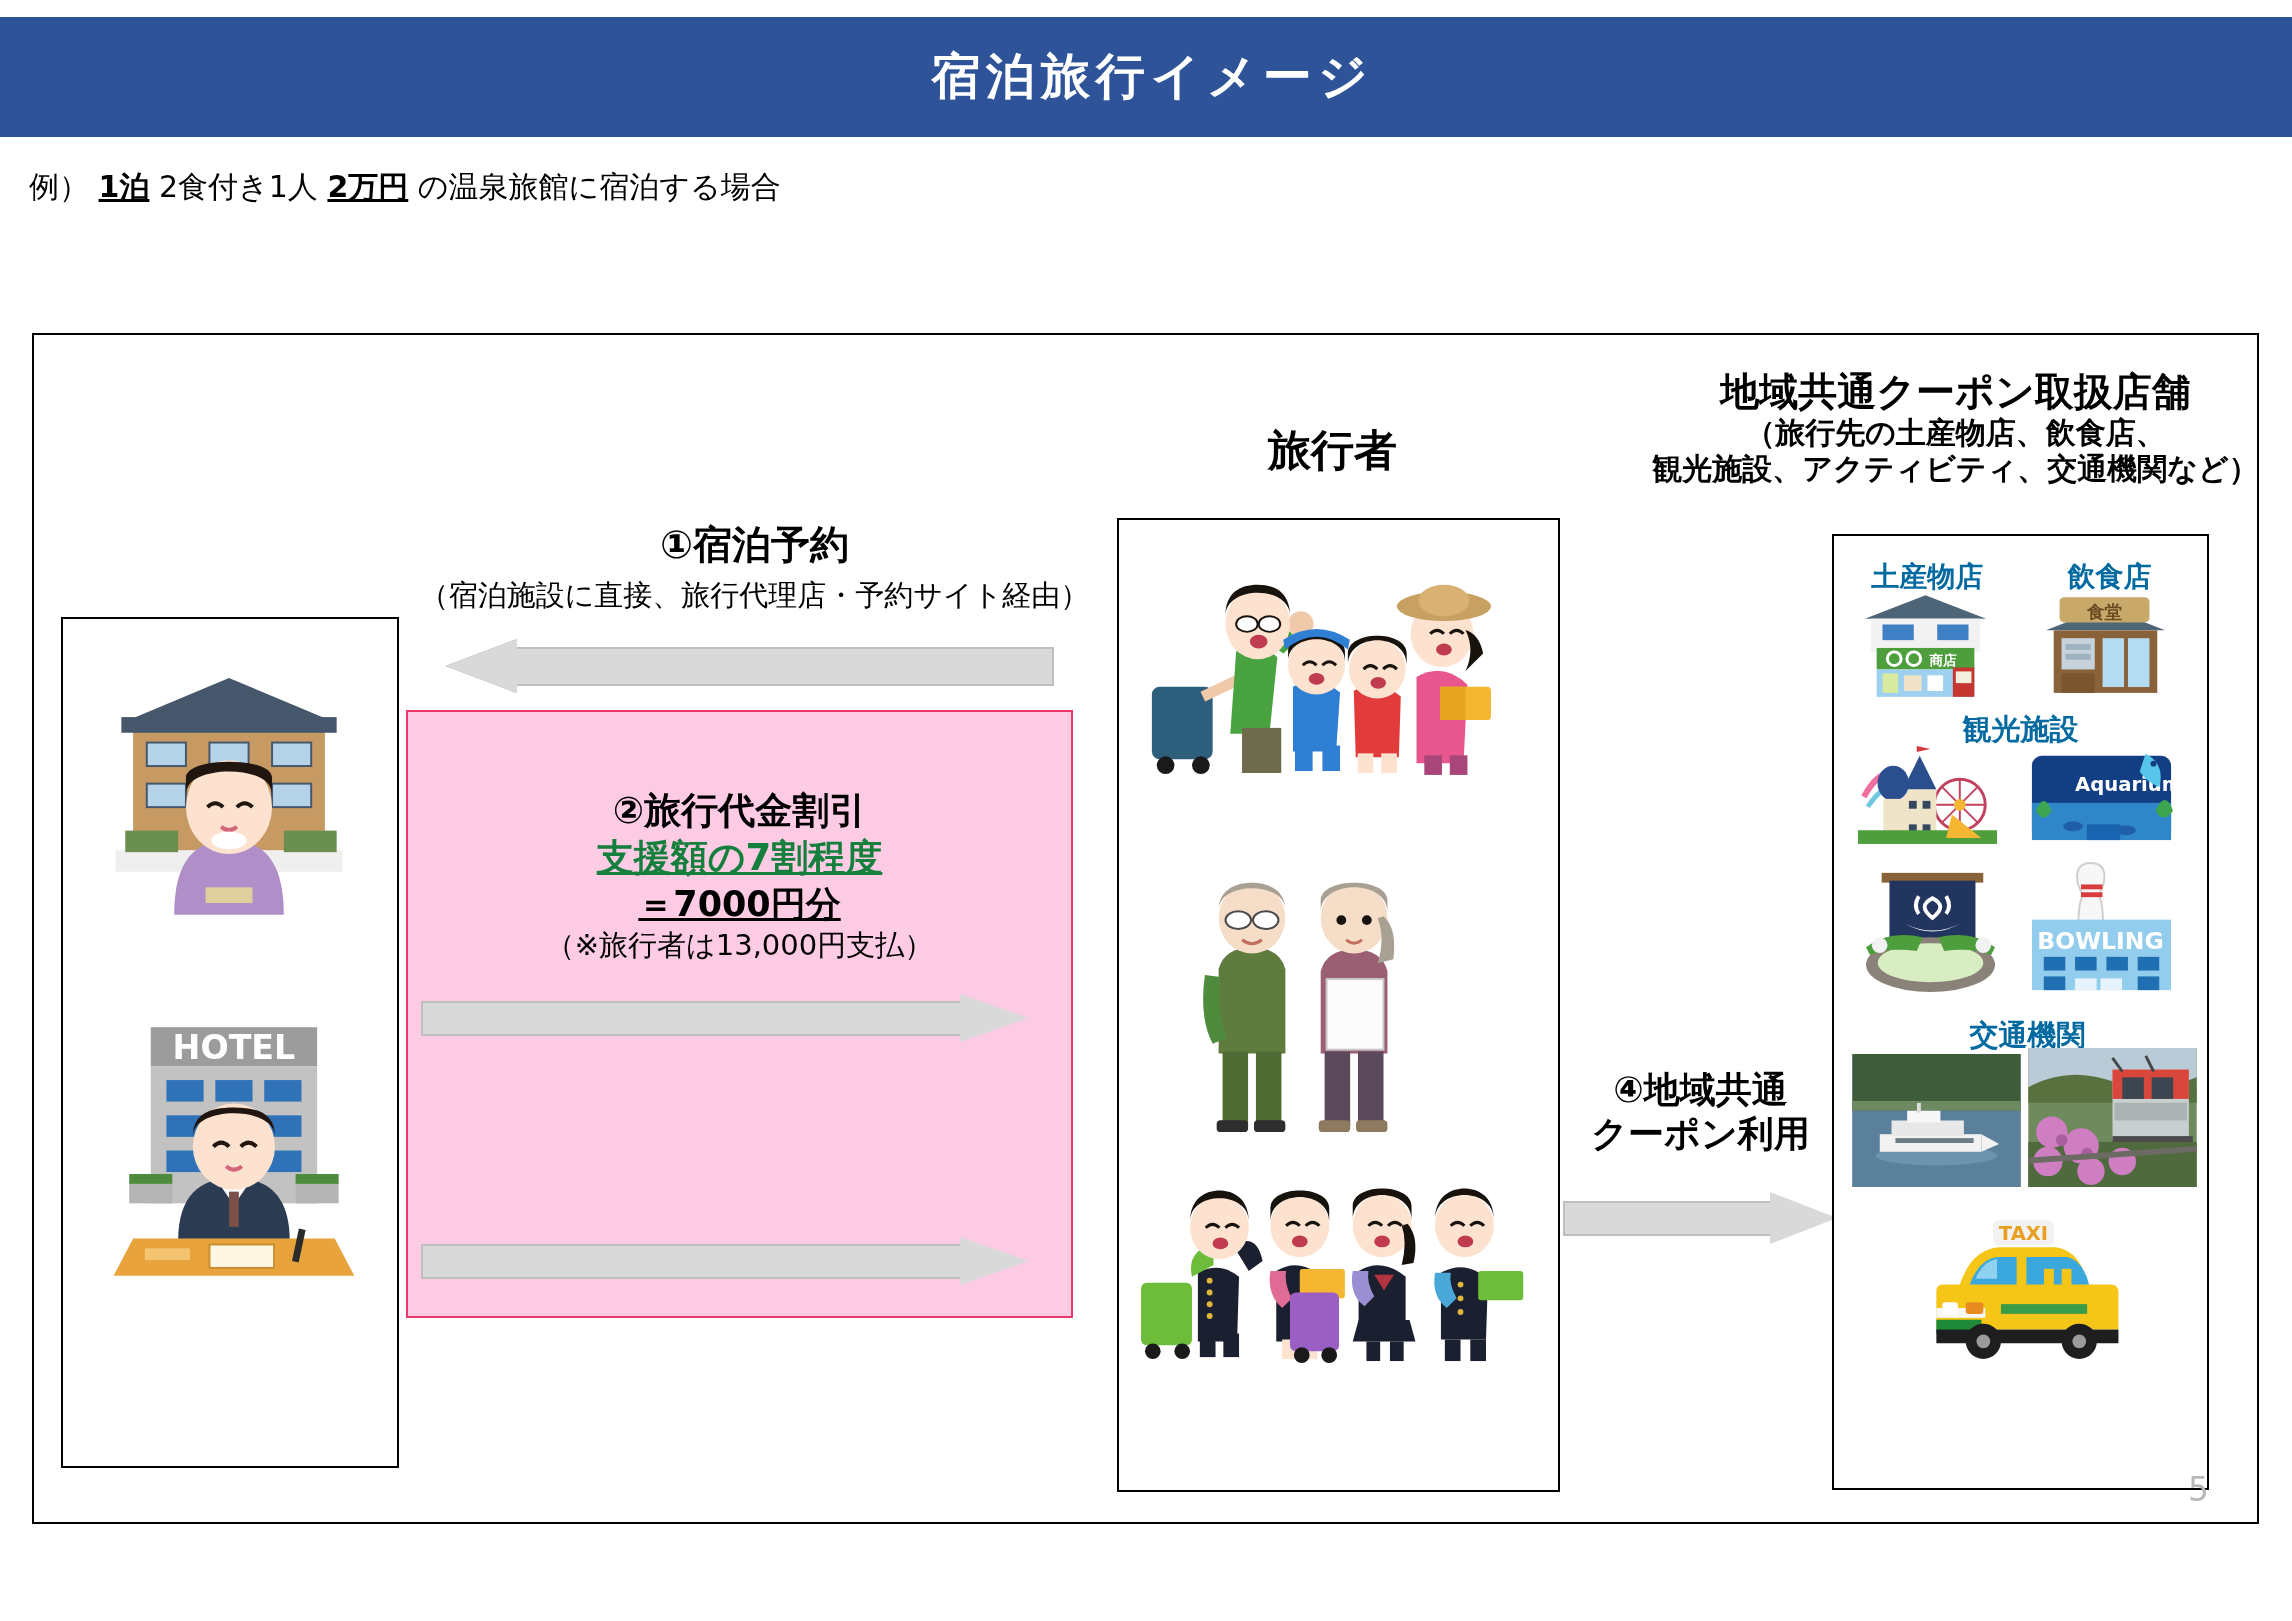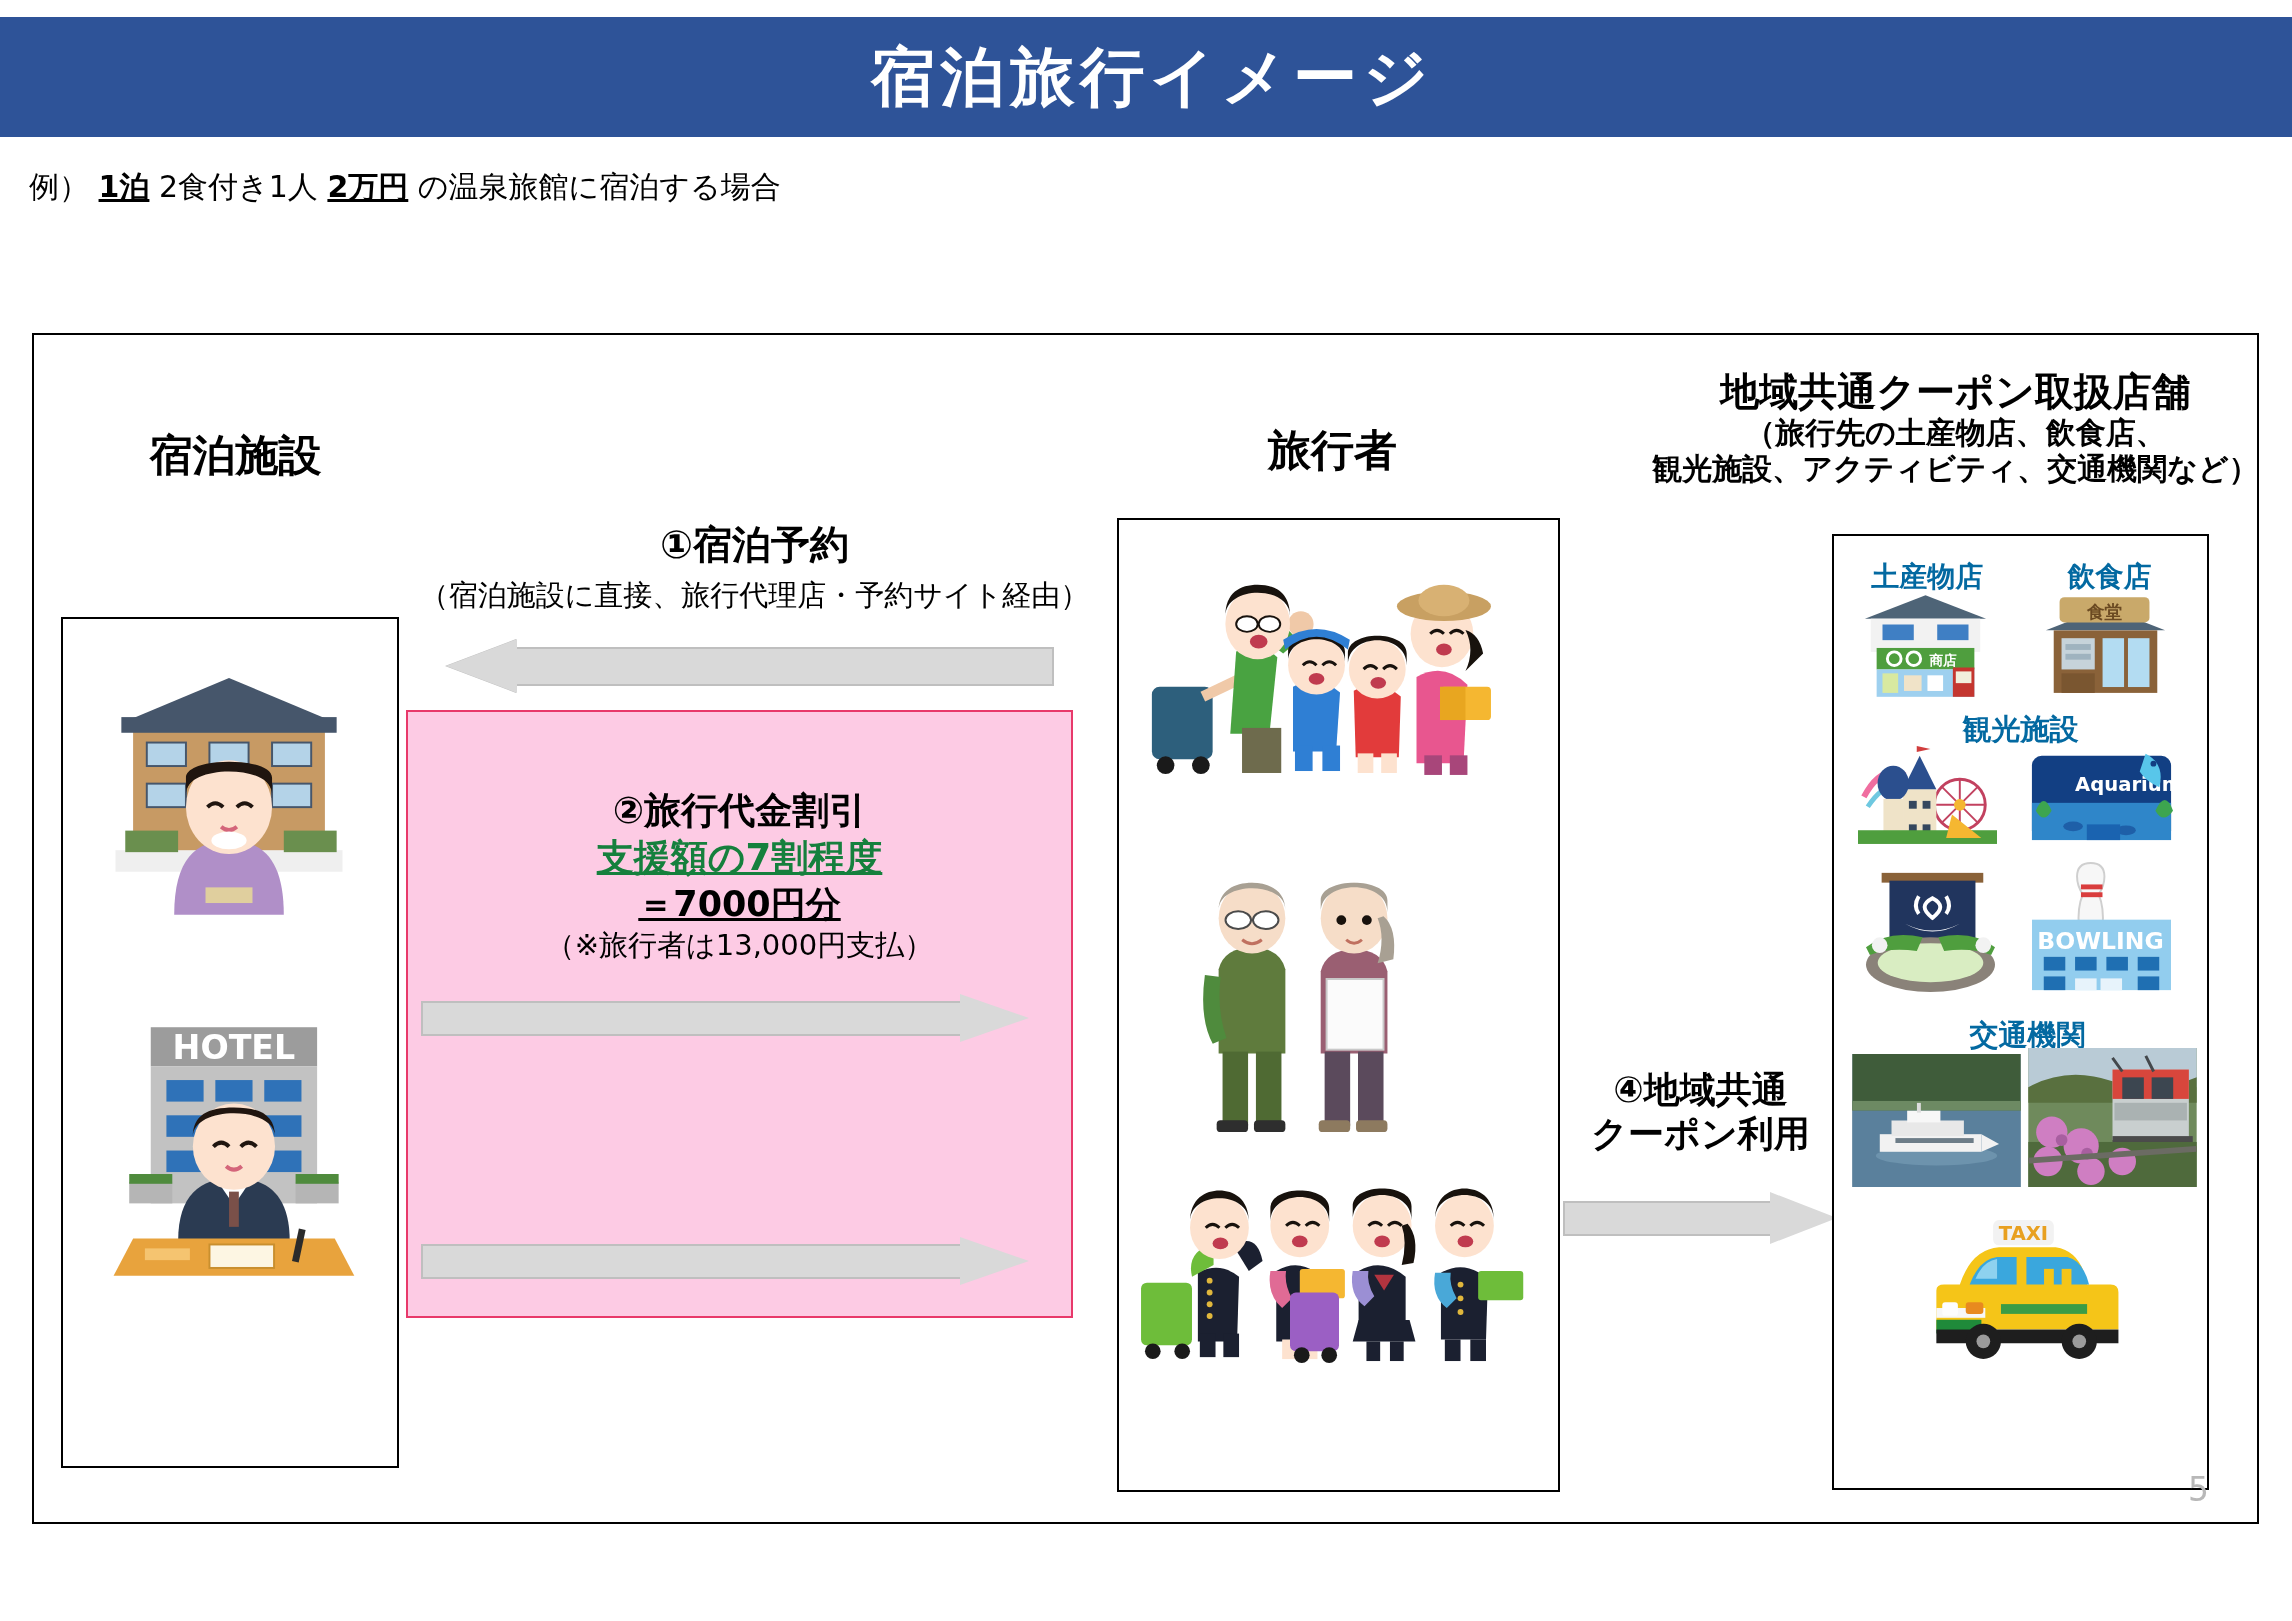--- a/index.html
+++ b/index.html
@@ -12,21 +12,21 @@
   #slide { position: relative; width: 2293px; height: 1621px; background:#fff; }
 
   
   .title-band {
     position: absolute; left: 0; top: 16.7px; width: 2293px; height: 120px;
     background: #2e5398;
   }
   .title-band .title-text {
     position: absolute; left: 12px; right: 0; top: 50%; transform: translateY(-50%);
     text-align: center; color: #ffffff;
-    font-size: 64px; font-weight: bold; letter-spacing: 5.9px;
+    font-size: 49px; font-weight: bold; letter-spacing: 5.9px;
     font-family: "DejaVu Sans", sans-serif;
     white-space: nowrap;
   }
 
   
   .example-line {
     position: absolute; left: 29px; top: 167px;
     font-size: 30px; color: #000; white-space: nowrap;
     font-family: "DejaVu Sans", sans-serif;
   }
@@ -172,21 +172,20 @@
   <div class="example-line">
     <span>例）</span>
     <span class="u-bold">1泊</span>
     <span>2食付き1人</span>
     <span class="u-bold">2万円</span>
     <span>の温泉旅館に宿泊する場合</span>
   </div>
 
   <div class="outer-frame"></div>
 
-  <div class="col-head" id="head-lodging">宿泊施設</div>
   <div class="col-head" id="head-traveler">旅行者</div>
   <div class="col-head" id="head-coupon">
     <span>地域共通クーポン取扱店舗</span>
     <span class="sub">（旅行先の土産物店、飲食店、</span>
     <span class="sub">観光施設、アクティビティ、交通機関など）</span>
   </div>
 
   <div class="panel" id="panel-lodging">
 
     <div class="illus" style="left:29px; top:39px;">

